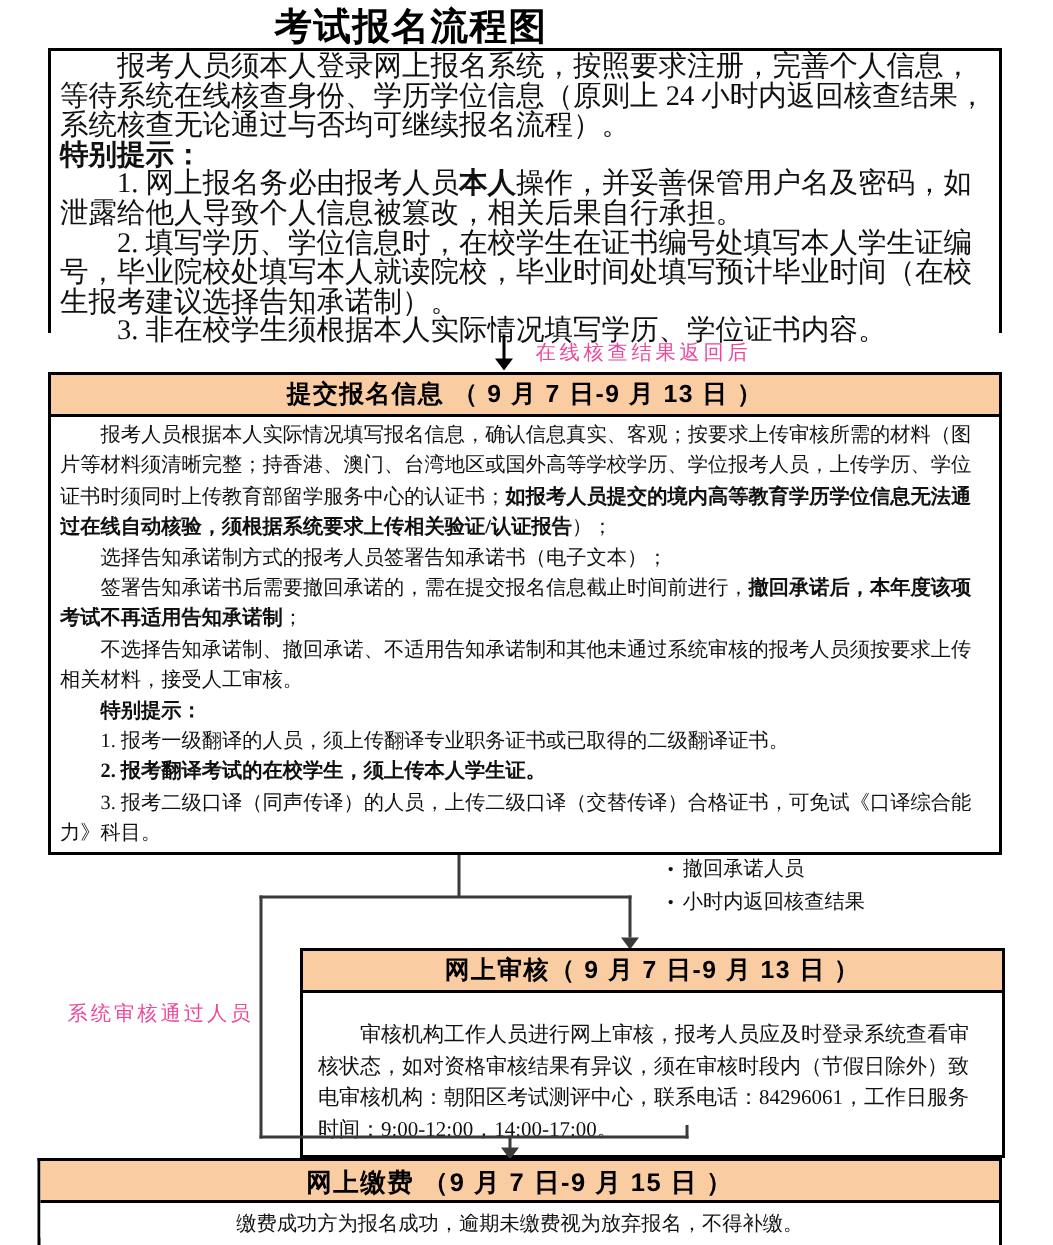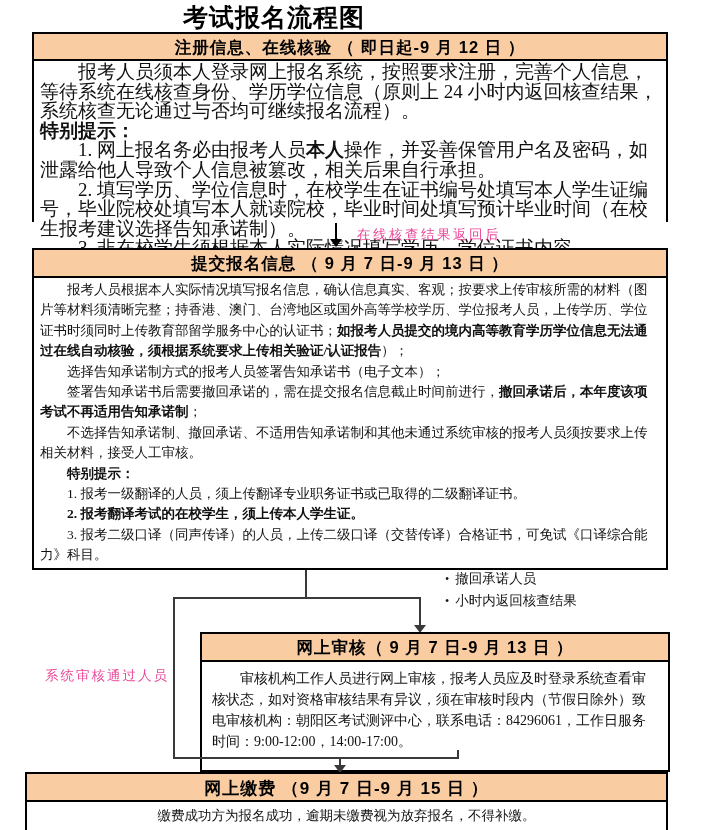--- a/index.html
+++ b/index.html
@@ -49,21 +49,21 @@
   #box-register .bd { padding: 1px 6px 0 6px; font-size: 19px; line-height: 19.6px; }
 
   
   #box-submit { left: 32px; top: 248px; width: 636px; height: 322px; }
   #box-submit .hdr { height: 28px; line-height: 27px; }
   #box-submit .bd { padding: 2px 6px 0 6px; font-size: 13.5px; line-height: 20.4px; }
 
   
   #box-review { left: 200px; top: 632px; width: 470px; height: 140px; }
   #box-review .hdr { height: 28px; line-height: 27px; }
-  #box-review .bd { padding: 6px 10px 0 10px; font-size: 14px; line-height: 21px; }
+  #box-review .bd { padding: 18px 10px 0 10px; font-size: 14px; line-height: 21px; }
 
   
   #box-pay { left: 25px; top: 772px; width: 643px; height: 60px; border-bottom: none; }
   #box-pay .hdr { height: 28px; line-height: 30px; font-size: 17px; }
   #box-pay .bd { padding-top: 5px; font-size: 13.5px; text-align: center; }
 
   .cline { position: absolute; background: #3a3a3a; }
   .cline.black { background: #000000; }
   .arrowhead {
     position: absolute; width: 0; height: 0;
@@ -85,21 +85,20 @@
   .bullet-row .dot { margin-right: 6px; font-size: 12px; }
 </style>
 </head>
 <body>
 
 <div class="canvas">
 
   <div class="page-title">考试报名流程图</div>
 
   <div class="fbox" id="box-register">
-    <div class="hdr">注册信息、在线核验 （ 即日起-9 月 12 日 ）</div>
     <div class="bd">
       <p><span>报考人员须本人登录网上报名系统，按照要求注册，完善个人信息，等待系统在线核查身份、学历学位信息（原则上 24 小时内返回核查结果，系统核查无论通过与否均可继续报名流程）。</span></p>
       <p class="noindent"><b>特别提示：</b></p>
       <p><span>1. 网上报名务必由报考人员</span><b>本人</b><span>操作，并妥善保管用户名及密码，如泄露给他人导致个人信息被篡改，相关后果自行承担。</span></p>
       <p><span>2. 填写学历、学位信息时，在校学生在证书编号处填写本人学生证编号，毕业院校处填写本人就读院校，毕业时间处填写预计毕业时间（在校生报考建议选择告知承诺制）。</span></p>
       <p><span>3. 非在校学生须根据本人实际情况填写学历、学位证书内容。</span></p>
     </div>
   </div>
 
   <div class="cline black" style="left:335px; top:223px; width:2px; height:17px;"></div>

